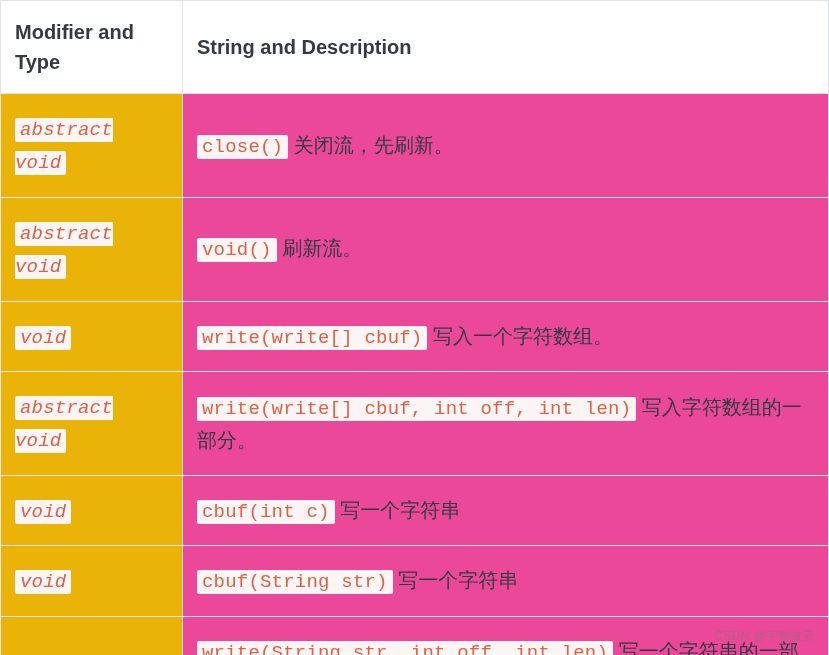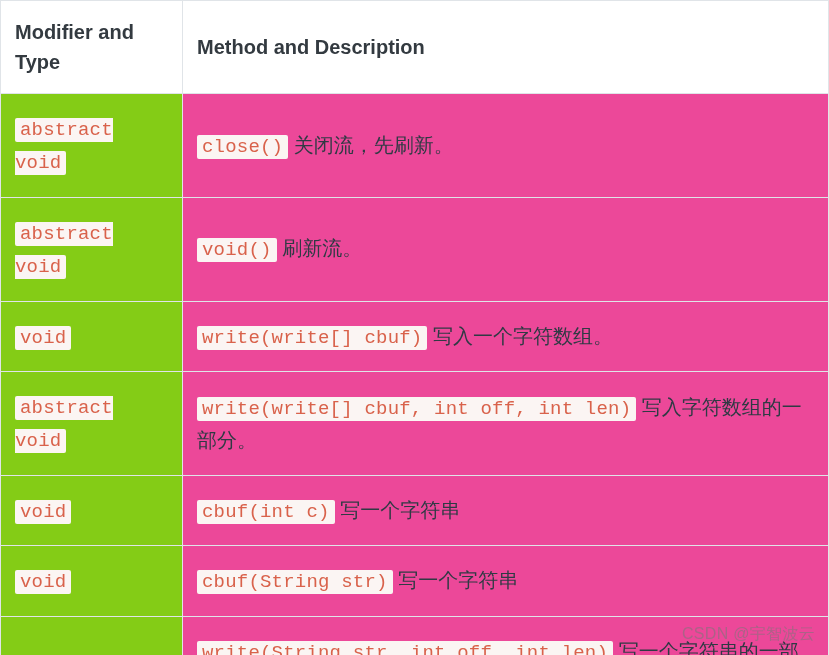--- a/index.html
+++ b/index.html
@@ -36,56 +36,57 @@
     td {
       border: 1px solid #e0e4e8;
       padding: 18px 14px;
       font-size: 20px;
       color: #3a444e;
       vertical-align: middle;
       line-height: 1.6;
       background: #ec4899;
     }
     td.mod {
-      background: #84cc16;
+      background: #eab308;
+      font-style: italic;
     }
     .code {
       font-family: "Menlo", "Consolas", "Courier New", monospace;
       color: #d9624b;
       background: #fbf5f3;
       padding: 1px 5px;
       border-radius: 2px;
       font-size: 19px;
       letter-spacing: 0.2px;
     }
     .desc-text {
       color: #2f3a44;
     }
     .watermark {
       position: absolute;
       right: 14px;
       bottom: 10px;
       color: rgba(120,120,120,0.55);
-      font-size: 16px;
+      font-size: 12px;
       letter-spacing: 0.3px;
       pointer-events: none;
     }
   </style>
 </head>
 <body>
 
 <table>
   <colgroup>
     <col class="col-mod">
     <col class="col-desc">
   </colgroup>
   <thead>
     <tr>
       <th>Modifier and Type</th>
-      <th>Method and Description</th>
+      <th>String and Description</th>
     </tr>
   </thead>
   <tbody>
     <tr>
       <td class="mod"><span class="code">abstract void</span></td>
       <td><span class="code">close()</span> <span class="desc-text">关闭流，先刷新。</span></td>
     </tr>
     <tr>
       <td class="mod"><span class="code">abstract void</span></td>
       <td><span class="code">void()</span> <span class="desc-text">刷新流。</span></td>

